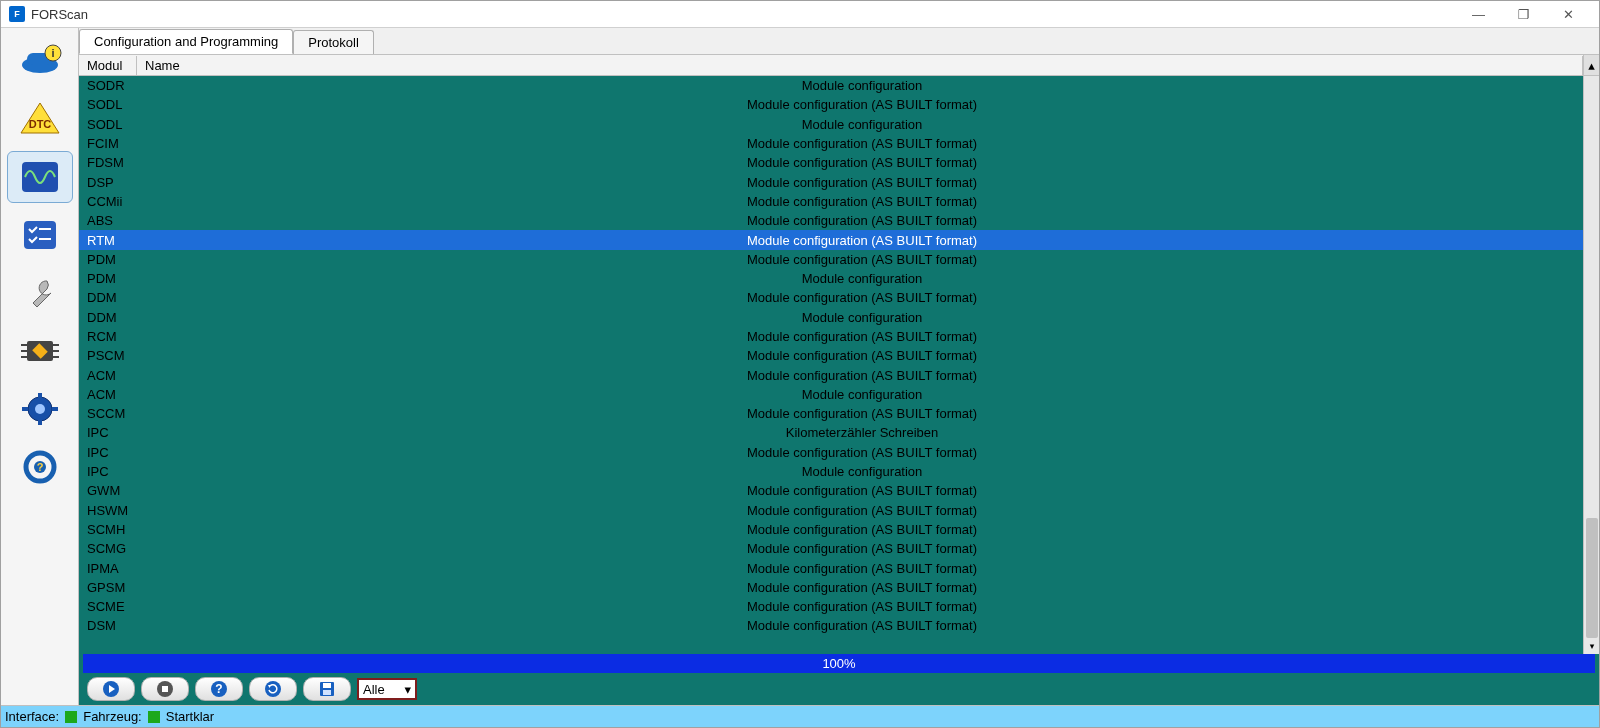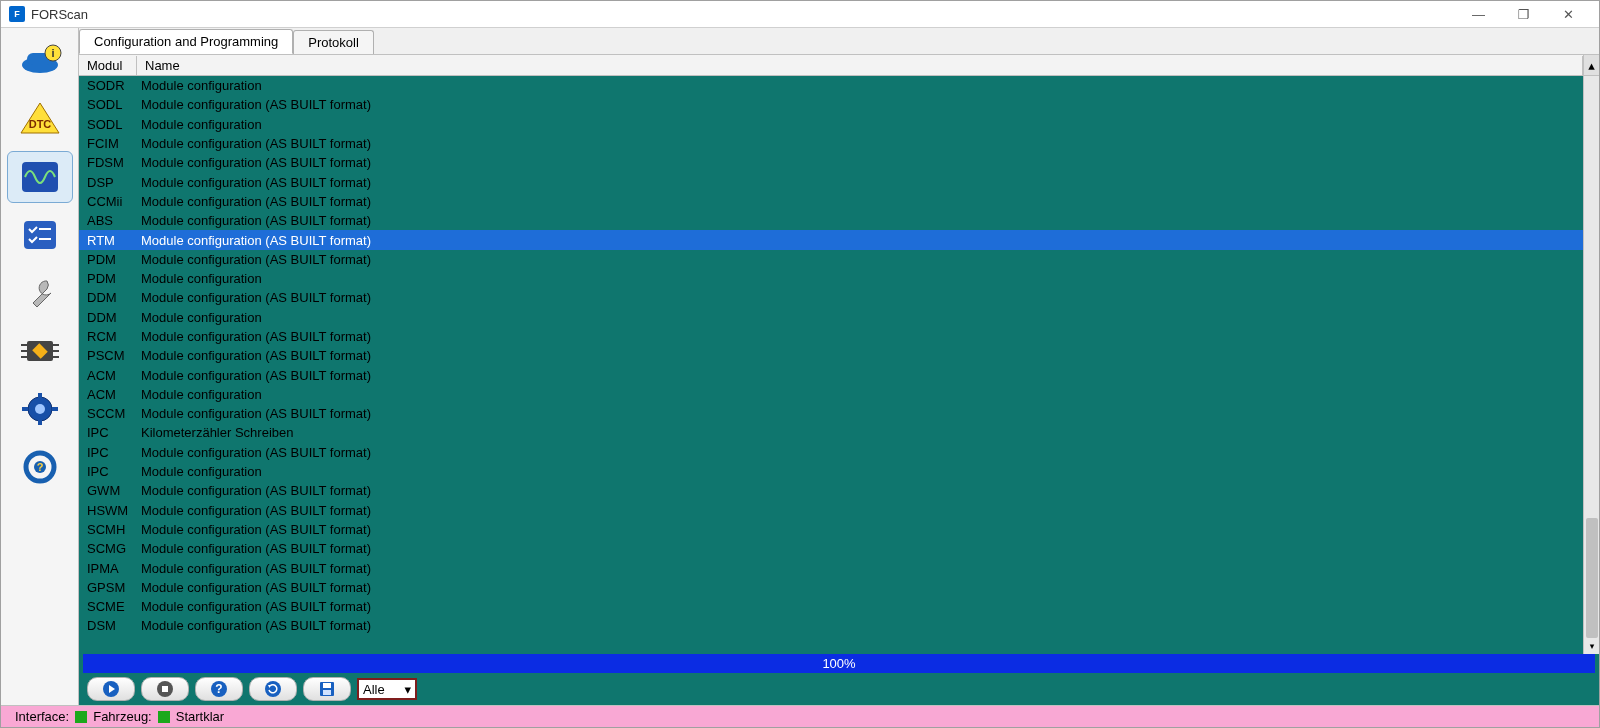--- a/index.html
+++ b/index.html
@@ -133,20 +133,21 @@
   background: #1e6dd8;
   color: #fff;
 }
 .cell-modul {
   width: 58px;
   padding-left: 8px;
 }
 .cell-name {
   flex: 1;
   padding-left: 4px;
+  text-align: center;
 }
 .vscroll {
   width: 16px;
   background: #e8e8e8;
   border-left: 1px solid #c0c0c0;
   position: relative;
 }
 .vscroll-thumb {
   width: 12px;
   height: 120px;
@@ -195,25 +196,25 @@
   width: 60px;
   border: 2px solid #7f1d1d;
   padding: 0 4px;
   display: flex;
   align-items: center;
   justify-content: space-between;
   background: #fff;
 }
 .statusbar {
   height: 22px;
-  background: #f9a8d4;
+  background: #7dd3fc;
   border-top: 1px solid #c0c0c0;
   display: flex;
   align-items: center;
-  padding: 0 14px;
+  padding: 0 4px;
   gap: 6px;
   font-size: 13px;
 }
 .green-sq {
   width: 12px;
   height: 12px;
   background: #1ca81c;
   display: inline-block;
   vertical-align: middle;
 }

